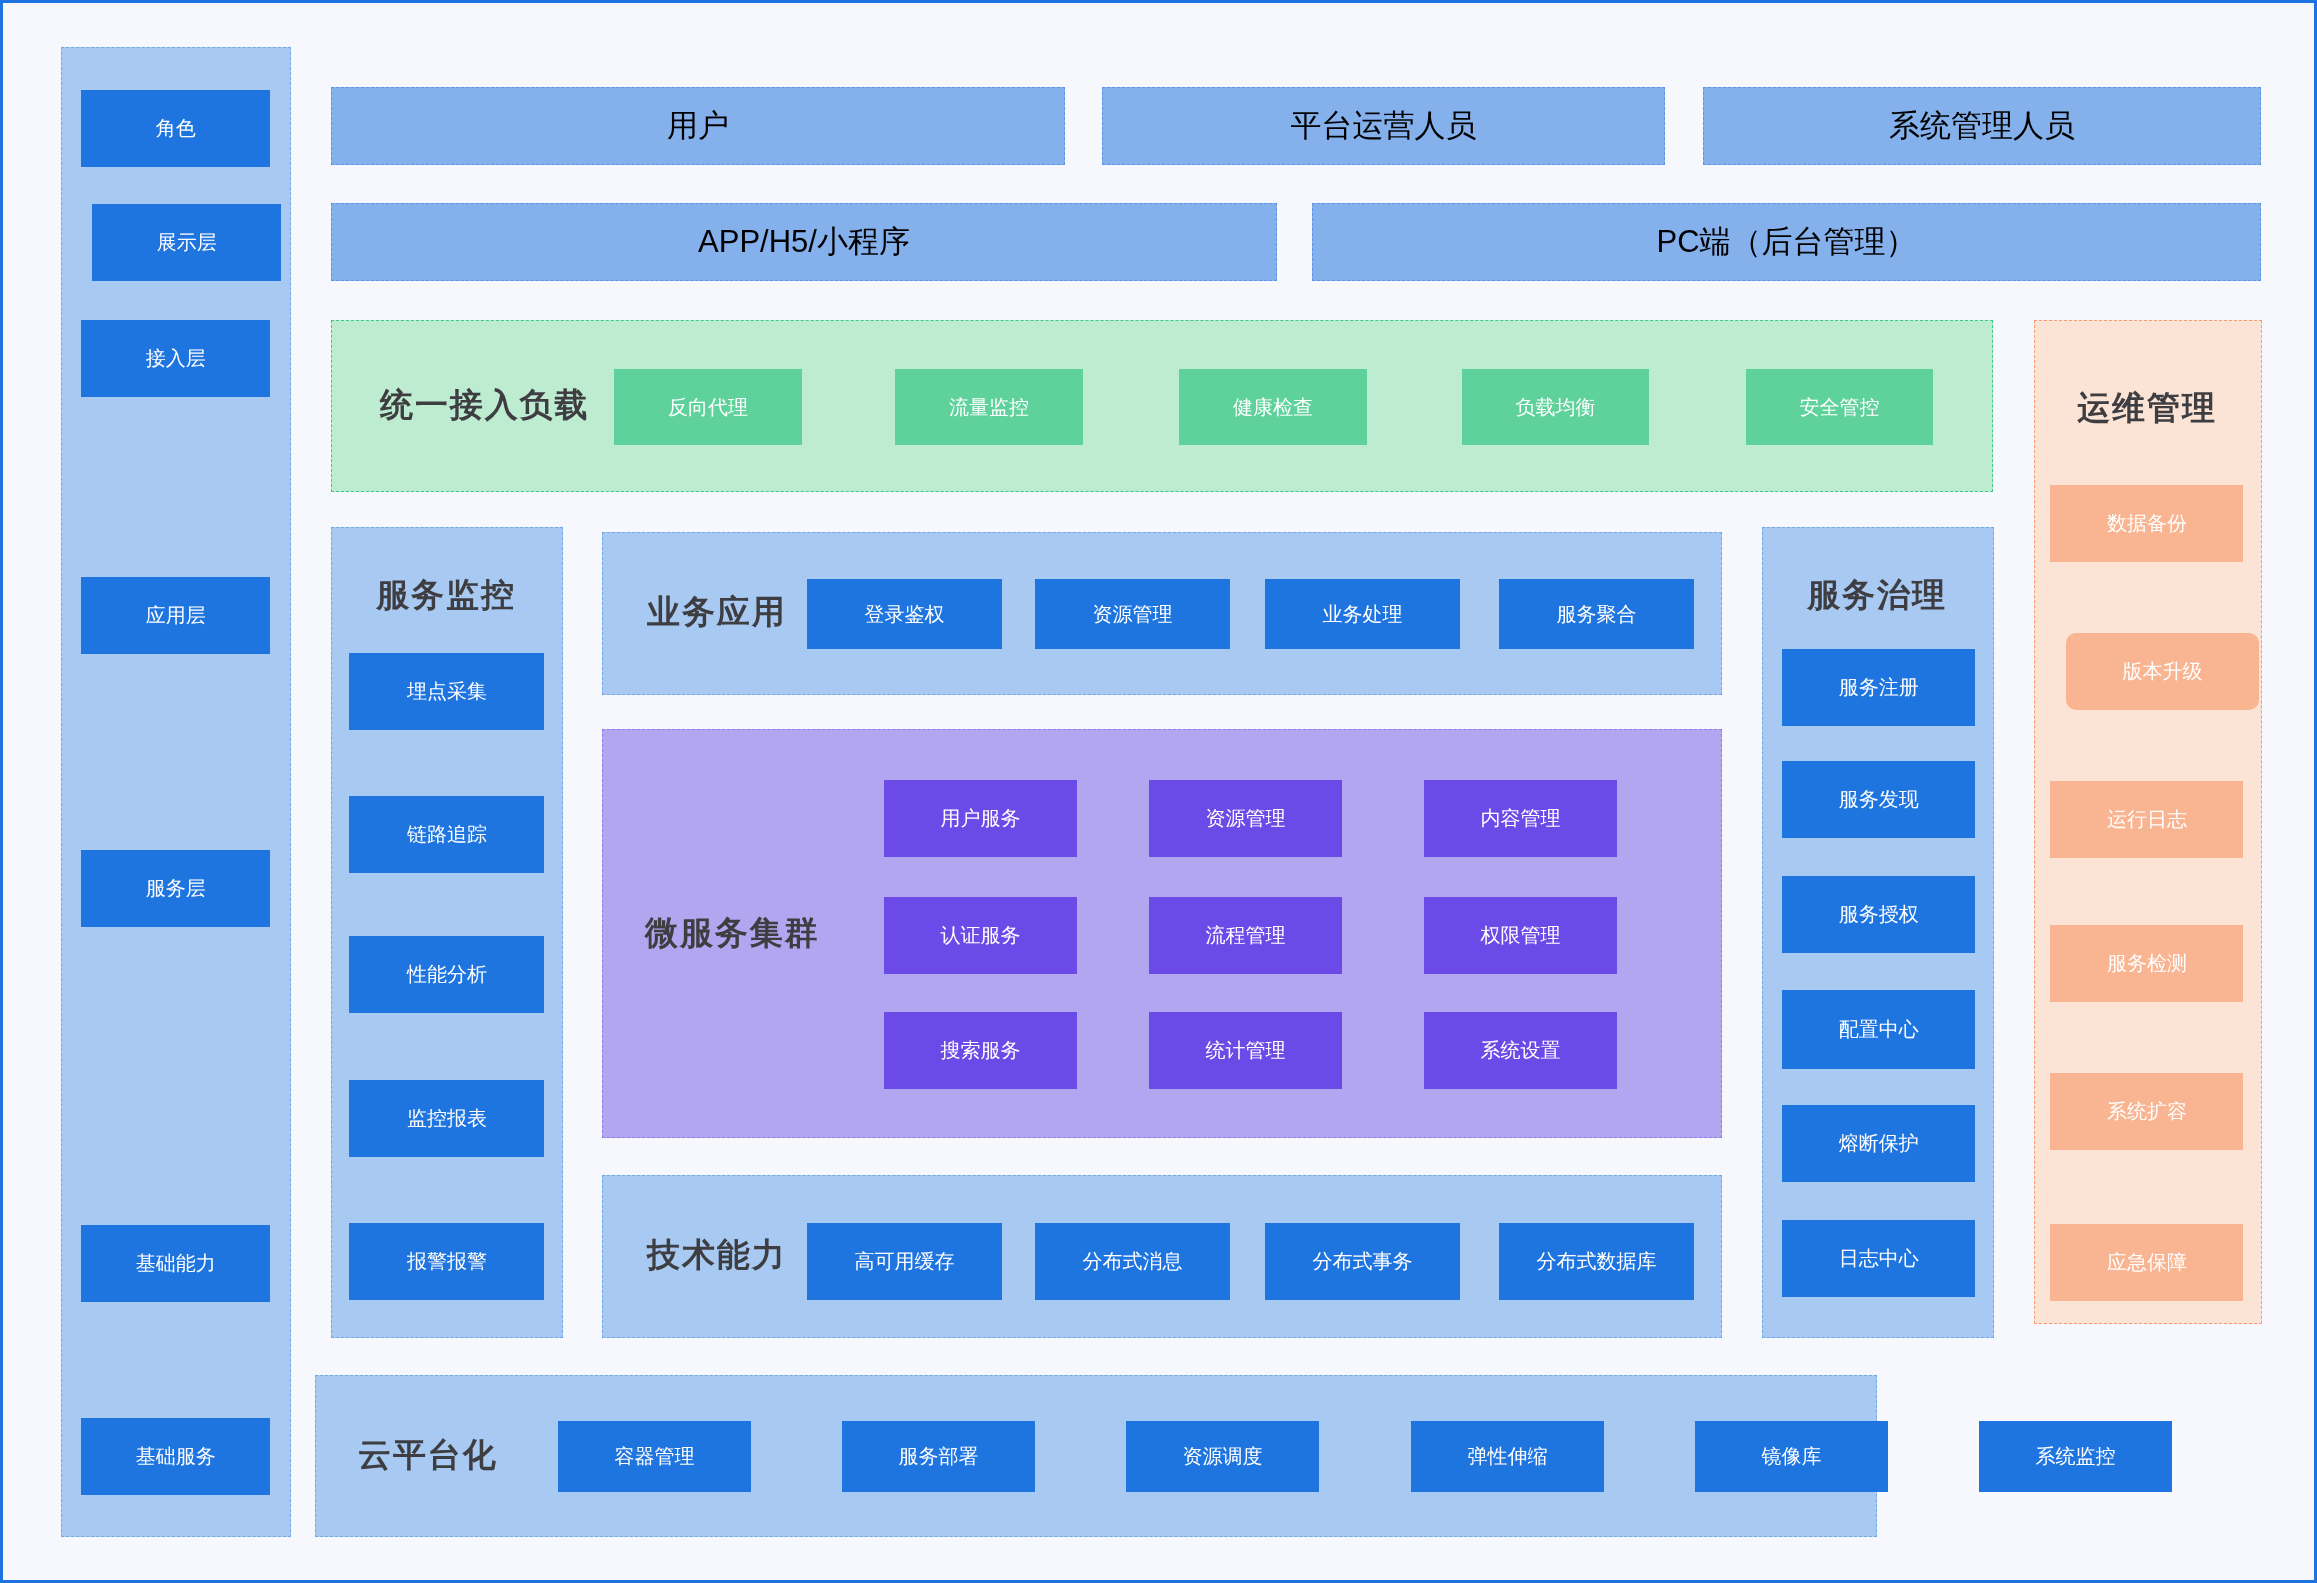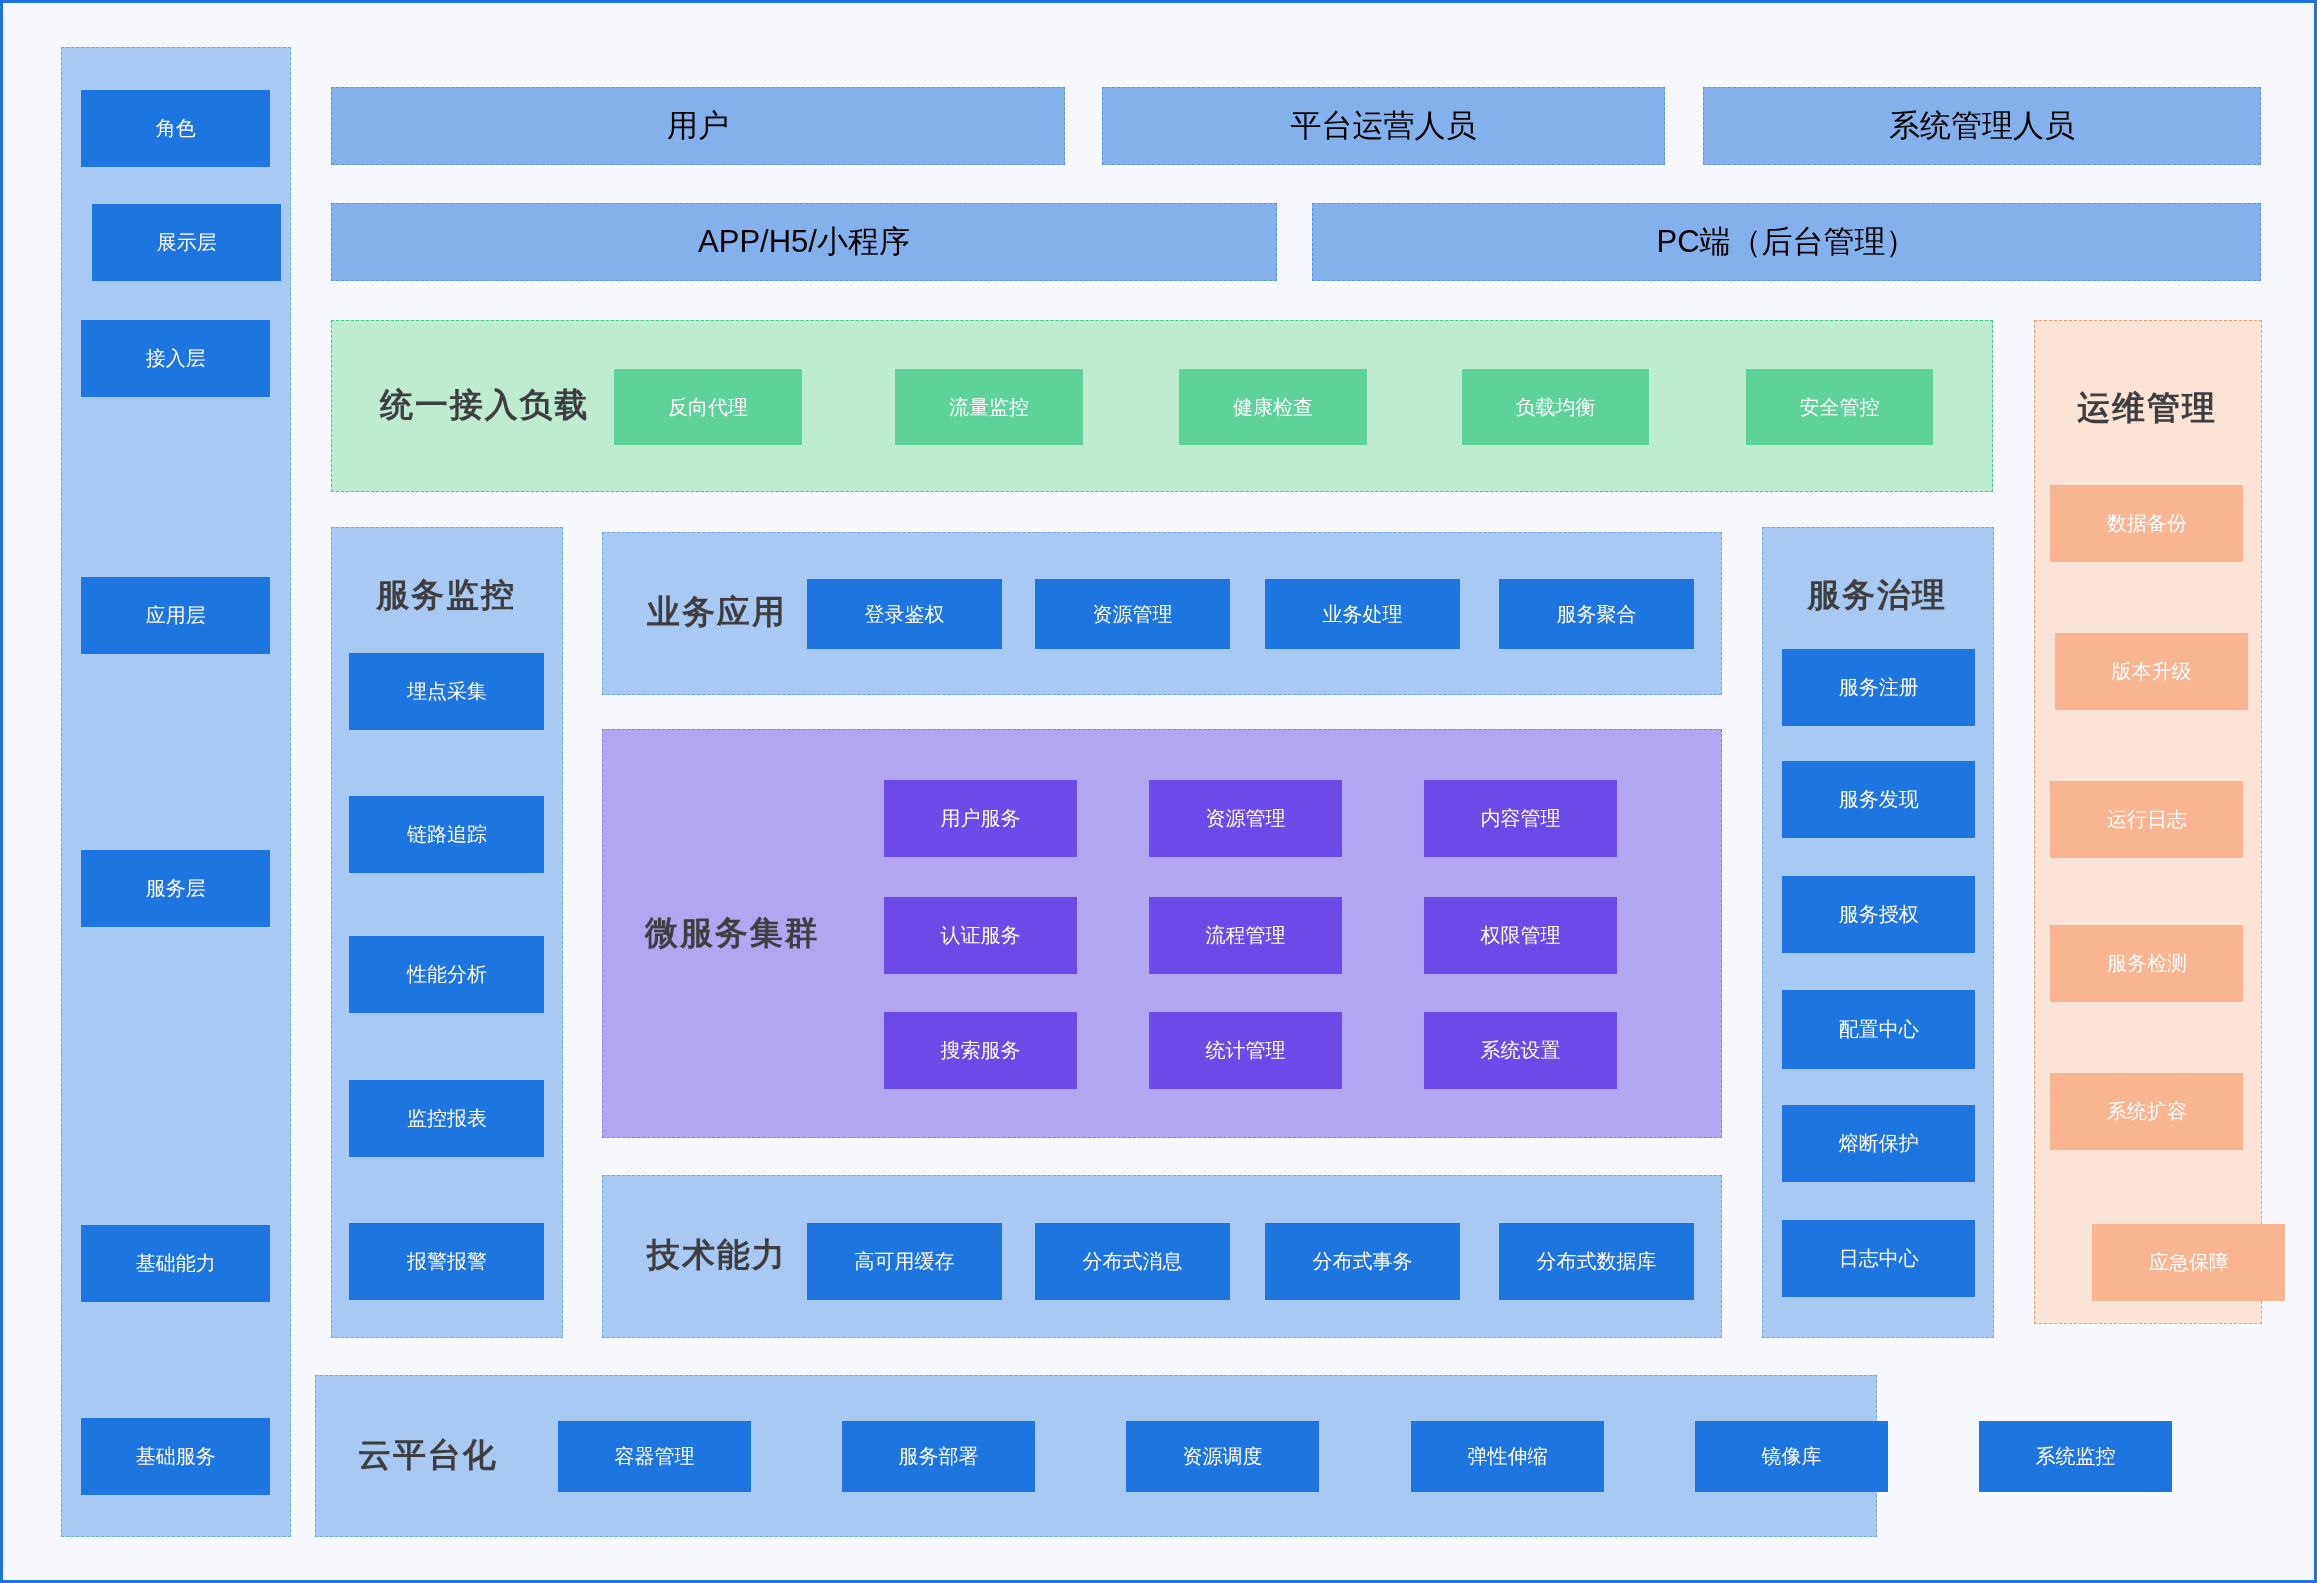--- a/index.html
+++ b/index.html
@@ -66,25 +66,25 @@
     <div class="abs chip chip-green" style="left:282px;top:48px;width:188px;height:76px;">反向代理</div>
     <div class="abs chip chip-green" style="left:563px;top:48px;width:188px;height:76px;">流量监控</div>
     <div class="abs chip chip-green" style="left:847px;top:48px;width:188px;height:76px;">健康检查</div>
     <div class="abs chip chip-green" style="left:1130px;top:48px;width:187px;height:76px;">负载均衡</div>
     <div class="abs chip chip-green" style="left:1414px;top:48px;width:187px;height:76px;">安全管控</div>
   </div>
 
   <div class="abs panel-orange" style="left:2031px;top:317px;width:228px;height:1004px;">
     <div class="abs ptitle" style="left:0;top:58px;width:224px;height:58px;">运维管理</div>
     <div class="abs chip chip-orange" style="left:15.4px;top:164px;width:193px;height:77px;">数据备份</div>
-    <div class="abs chip chip-orange" style="left:20px;top:312px;width:193px;height:77px;">版本升级</div>
+    <div class="abs chip chip-orange" style="left:31px;top:312px;width:193px;height:77px;border-radius:10px;">版本升级</div>
     <div class="abs chip chip-orange" style="left:15.4px;top:460px;width:193px;height:77px;">运行日志</div>
     <div class="abs chip chip-orange" style="left:15.4px;top:752px;width:193px;height:77px;">系统扩容</div>
     <div class="abs chip chip-orange" style="left:15.4px;top:604px;width:193px;height:77px;">服务检测</div>
-    <div class="abs chip chip-orange" style="left:15.4px;top:903px;width:193px;height:77px;margin-left:42px;">应急保障</div>
+    <div class="abs chip chip-orange" style="left:15.4px;top:903px;width:193px;height:77px;">应急保障</div>
   </div>
 
   <div class="abs panel-blue" style="left:328px;top:524px;width:232px;height:811px;">
     <div class="abs ptitle" style="left:0;top:43px;width:228px;height:48px;">服务监控</div>
     <div class="abs chip chip-blue" style="left:17.4px;top:125px;width:195px;height:77px;">埋点采集</div>
     <div class="abs chip chip-blue" style="left:17.4px;top:268px;width:195px;height:77px;">链路追踪</div>
     <div class="abs chip chip-blue" style="left:17.4px;top:408px;width:195px;height:77px;">性能分析</div>
     <div class="abs chip chip-blue" style="left:17.4px;top:552px;width:195px;height:77px;">监控报表</div>
     <div class="abs chip chip-blue" style="left:17.4px;top:695px;width:195px;height:77px;">报警报警</div>
   </div>

